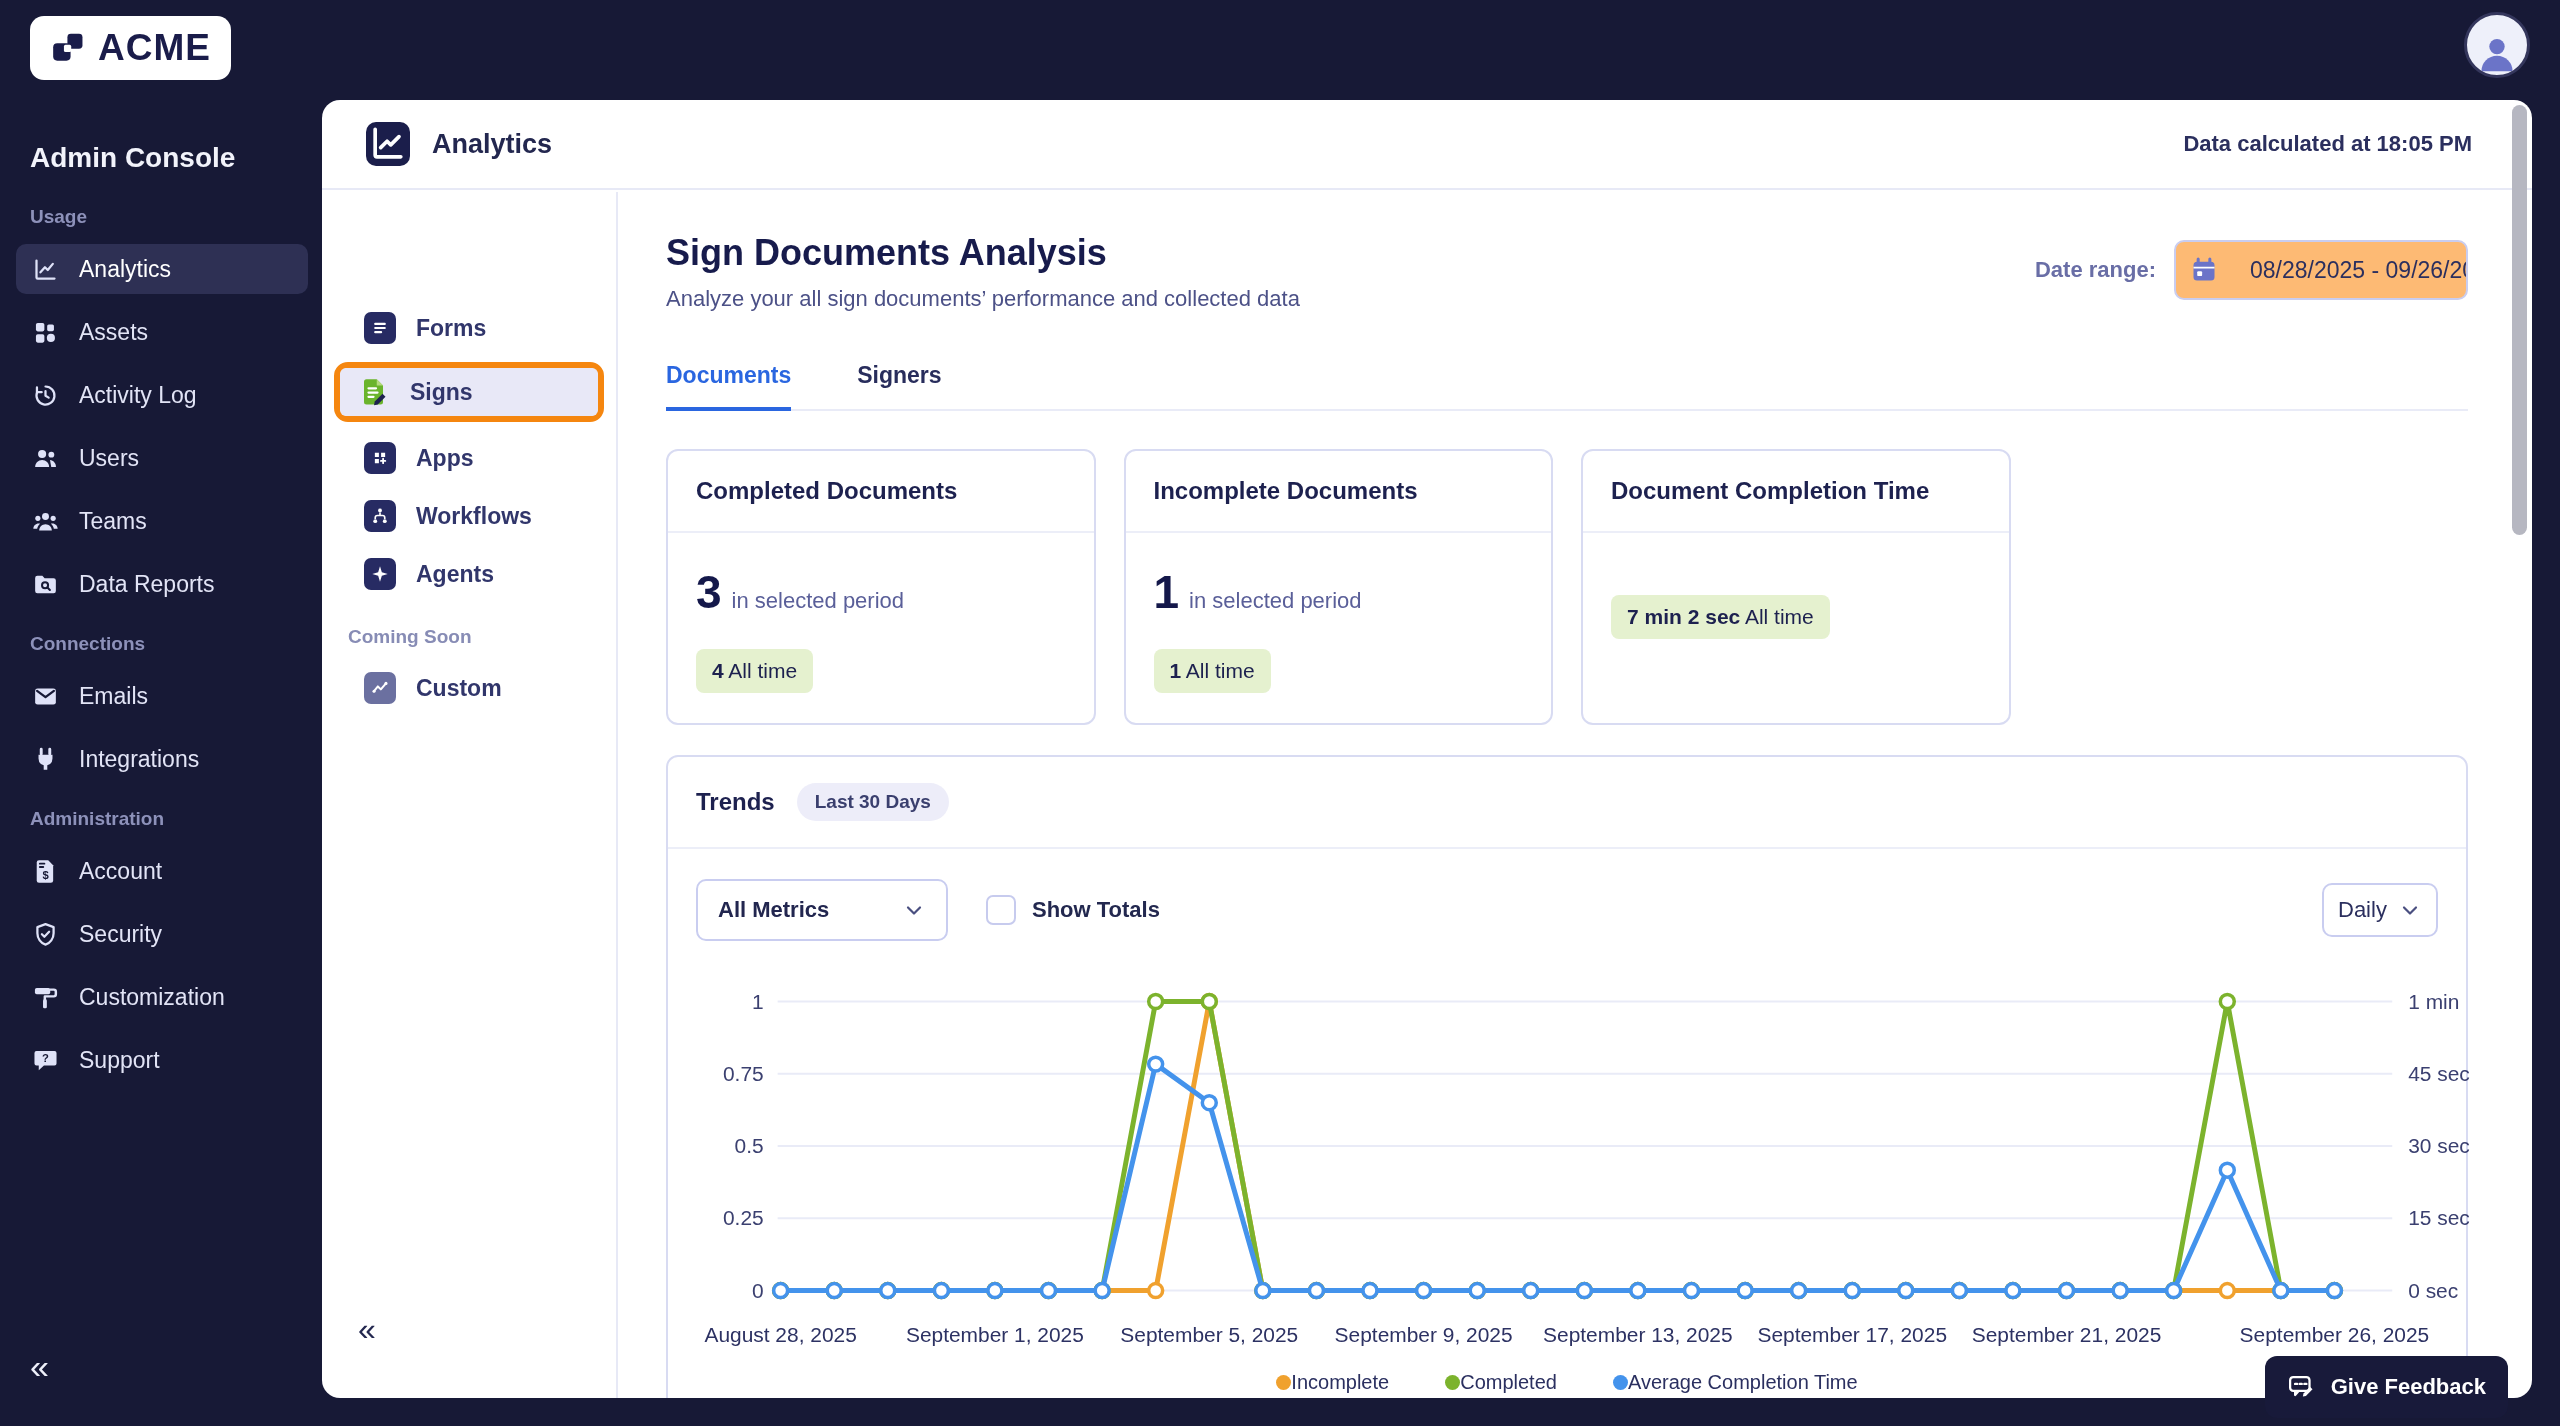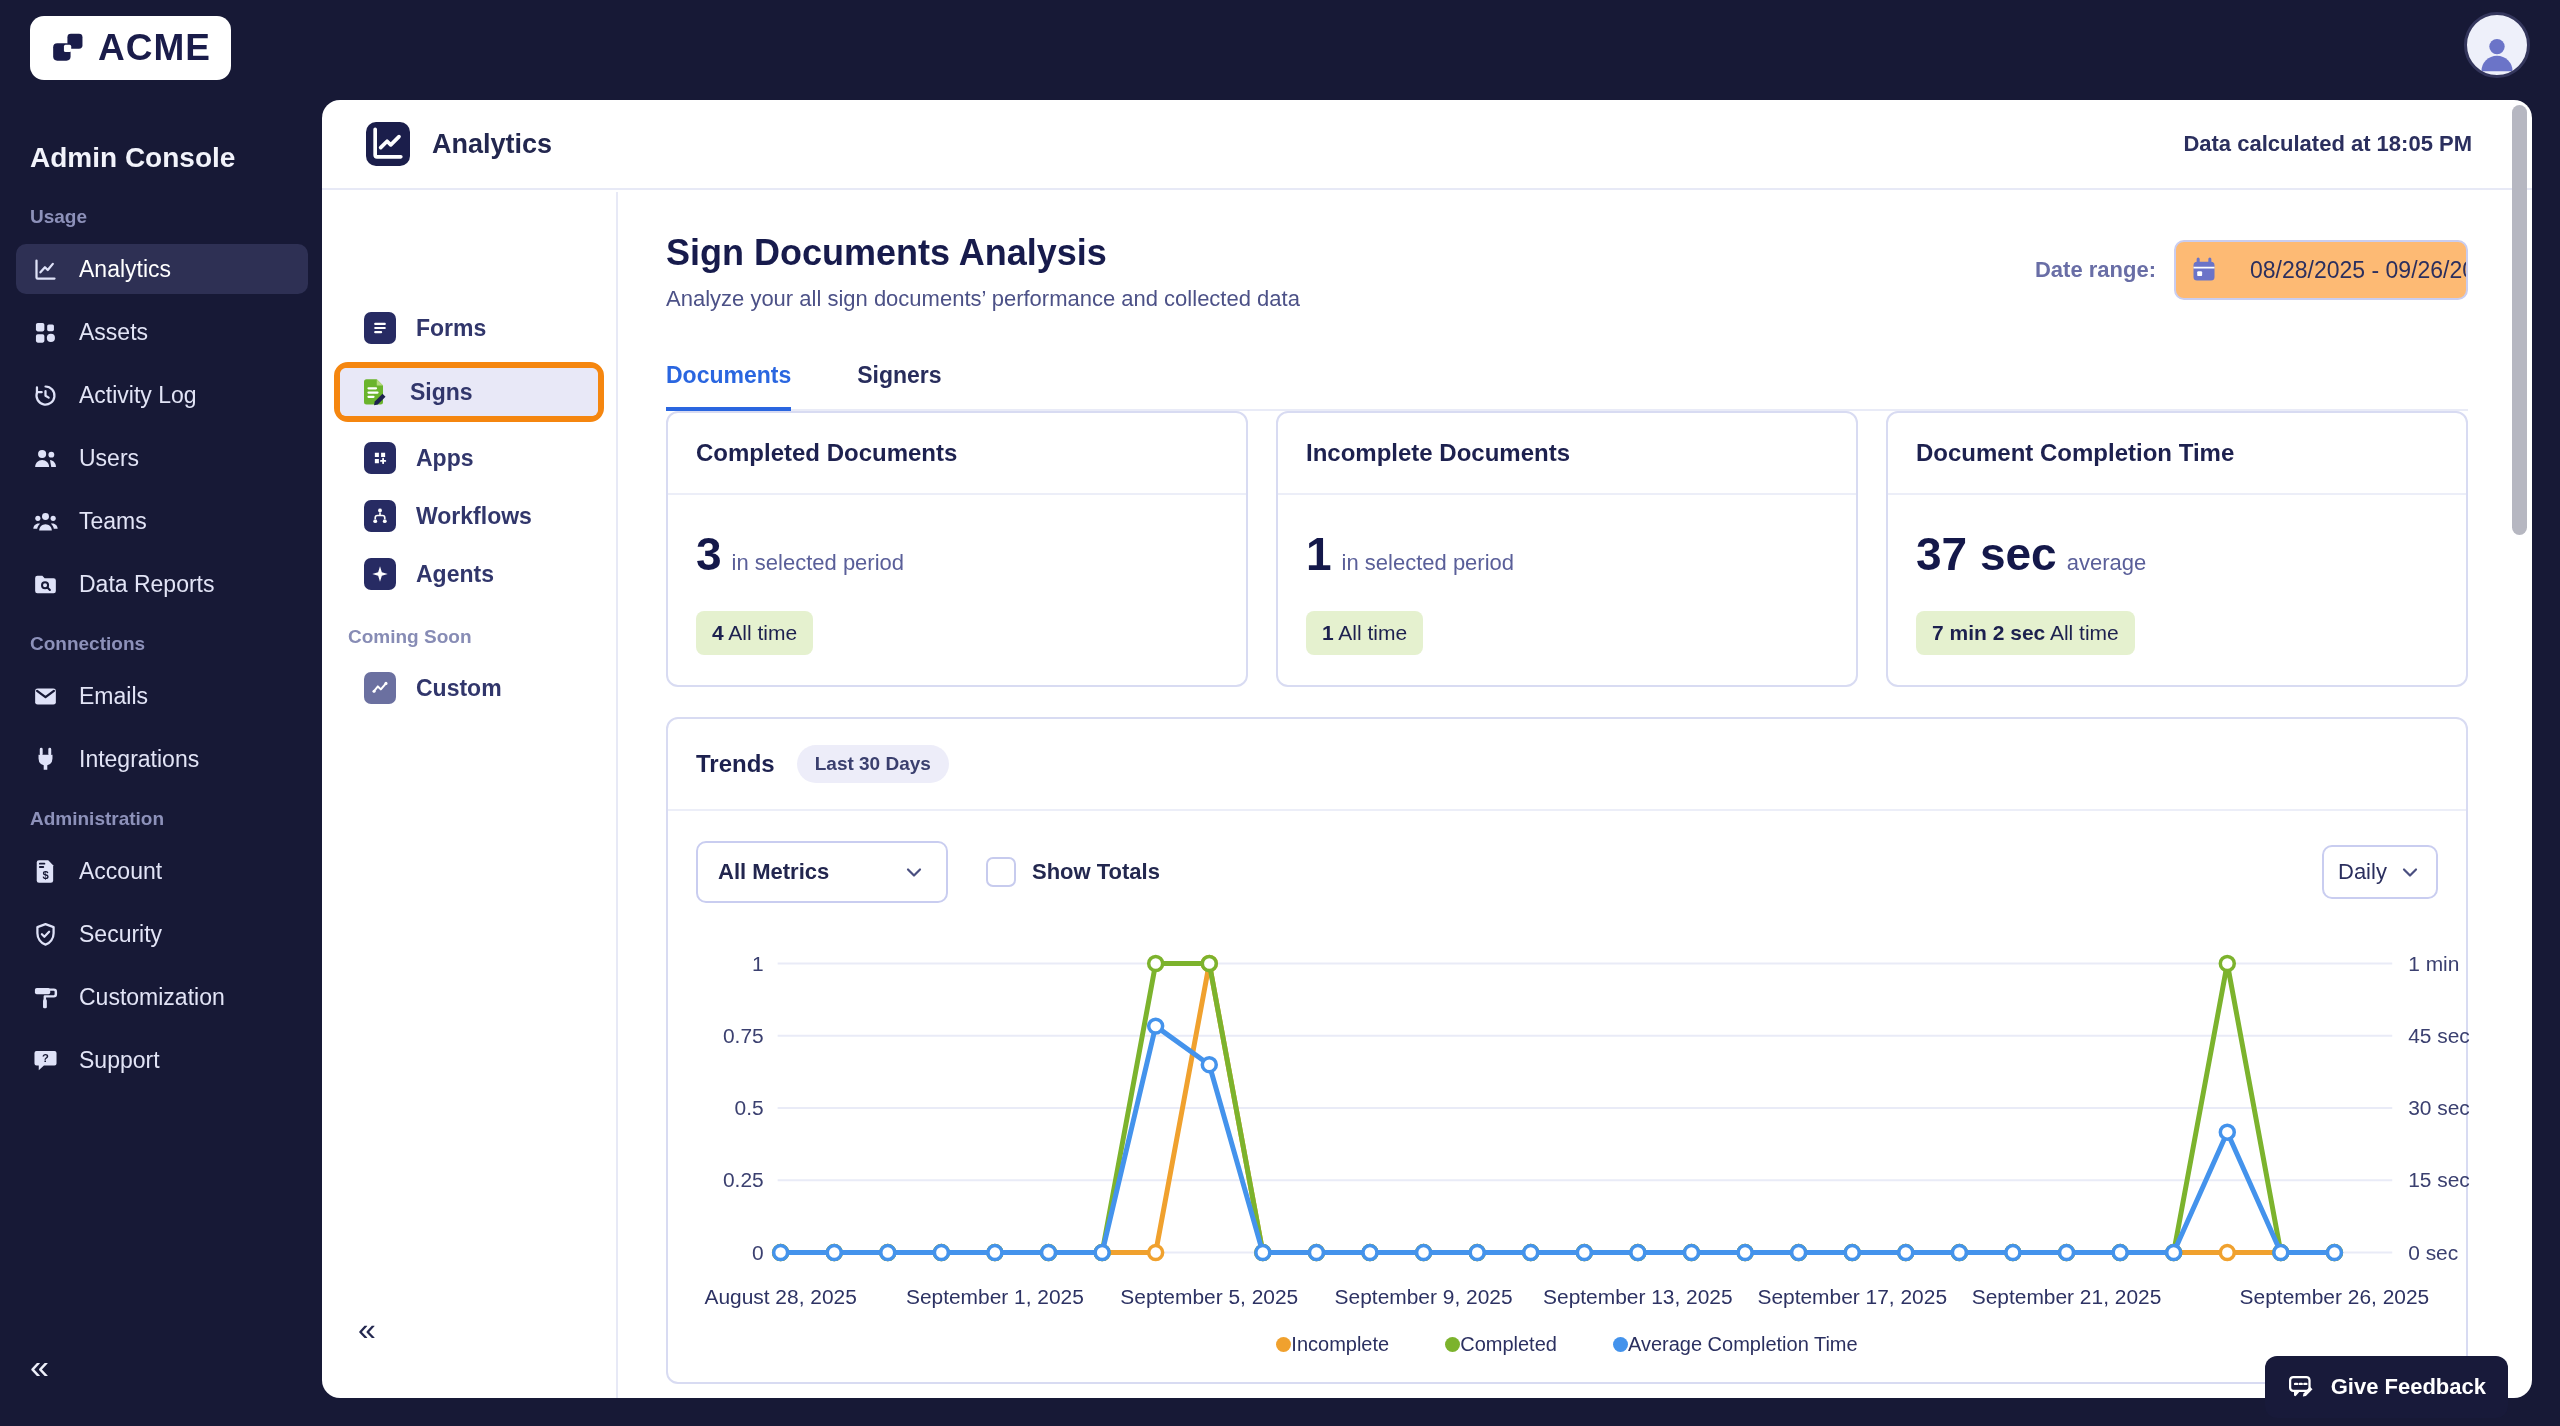--- a/index.html
+++ b/index.html
@@ -62,21 +62,21 @@
   .date-btn { width:294px; height:60px; border:2px solid #c9cdf0; border-radius:10px; background:#fdba74;
               display:flex; align-items:center; gap:32px; padding:0 14px; overflow:hidden; cursor:pointer; }
   .date-btn .icon { width:28px; height:28px; color:#6b74c8; flex:0 0 auto; }
   .date-btn span { font-size:23px; color:#2b2f5e; white-space:nowrap; }
 
   .tabs { margin-top:50px; display:flex; gap:66px; border-bottom:2px solid #e9ebf7; }
   .tab { padding-bottom:18px; font-size:23px; font-weight:700; color:#282d5c;
          border-bottom:4px solid transparent; margin-bottom:-2px; cursor:pointer; }
   .tab.active { color:#2a66e0; border-color:#2a66e0; }
 
-  .cards { display:grid; grid-template-columns:repeat(3,1fr); gap:28px; }
+  .cards { margin-top:38px; display:grid; grid-template-columns:repeat(4,1fr); gap:28px; }
   .card { border:2px solid #d8dbf2; border-radius:12px; background:#fff; }
   .card-title { padding:26px 28px; font-size:24px; font-weight:700; color:#1d214f; border-bottom:2px solid #eceef8; }
   .card-body { padding:32px 28px 30px; }
   .stat-value { font-size:46px; font-weight:700; color:#14184a; }
   .stat-suffix { font-size:22px; color:#5a5f99; margin-left:10px; }
   .badge { display:inline-block; margin-top:30px; background:#e5f1cf; border-radius:8px;
            padding:10px 16px; font-size:21px; color:#1d214f; }
   .badge strong { font-weight:700; }
 
   .trends-card { margin-top:30px; border:2px solid #d8dbf2; border-radius:12px; background:#fff; }
@@ -364,21 +364,20 @@
         <div class="card">
      <div class="card-title">Incomplete Documents</div>
      <div class="card-body">
        <div><span class="stat-value">1</span><span class="stat-suffix">in selected period</span></div>
        <span class="badge"><strong>1</strong> All time</span>
      </div>
    </div>
         <div class="card">
      <div class="card-title">Document Completion Time</div>
      <div class="card-body">
-       <div><span class="stat-value">37 sec</span><span class="stat-suffix">average</span></div>
        <span class="badge"><strong>7 min 2 sec</strong> All time</span>
      </div>
    </div>
       </div>
 
     <div class="trends-card">
       <div class="trends-header">
         <span class="trends-title">Trends</span>
         <span class="pill">Last 30 Days</span>
       </div>

